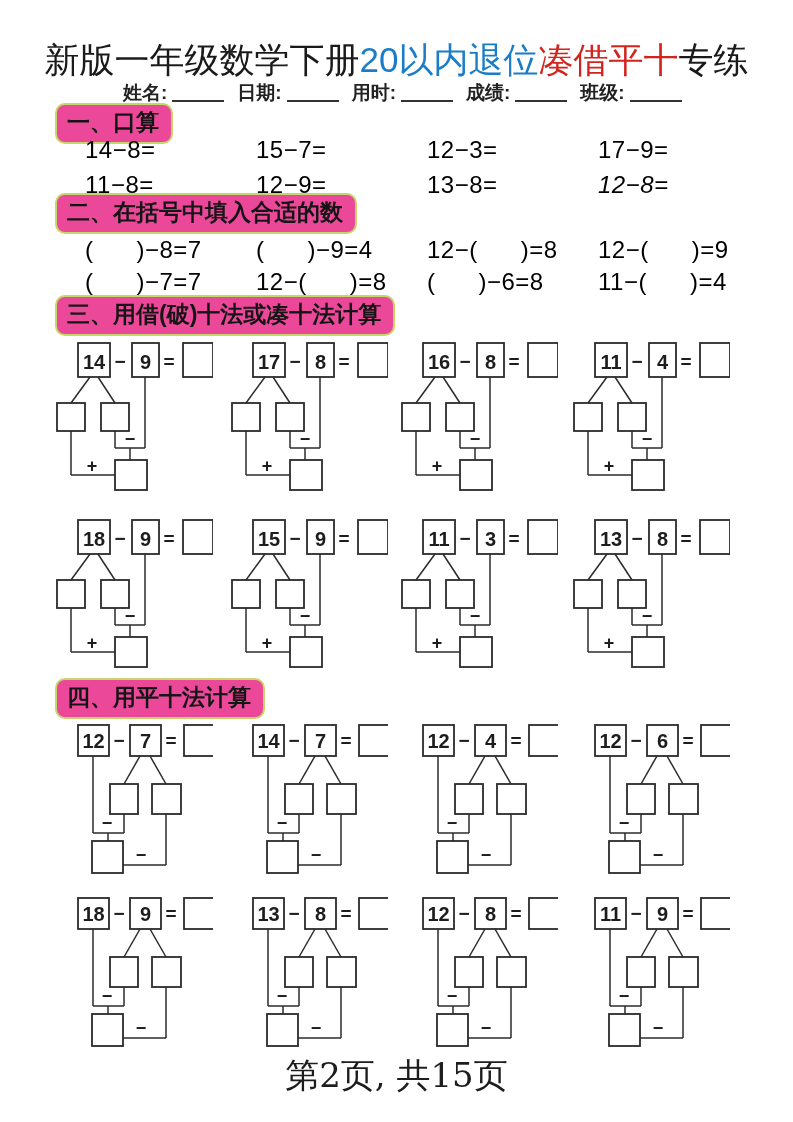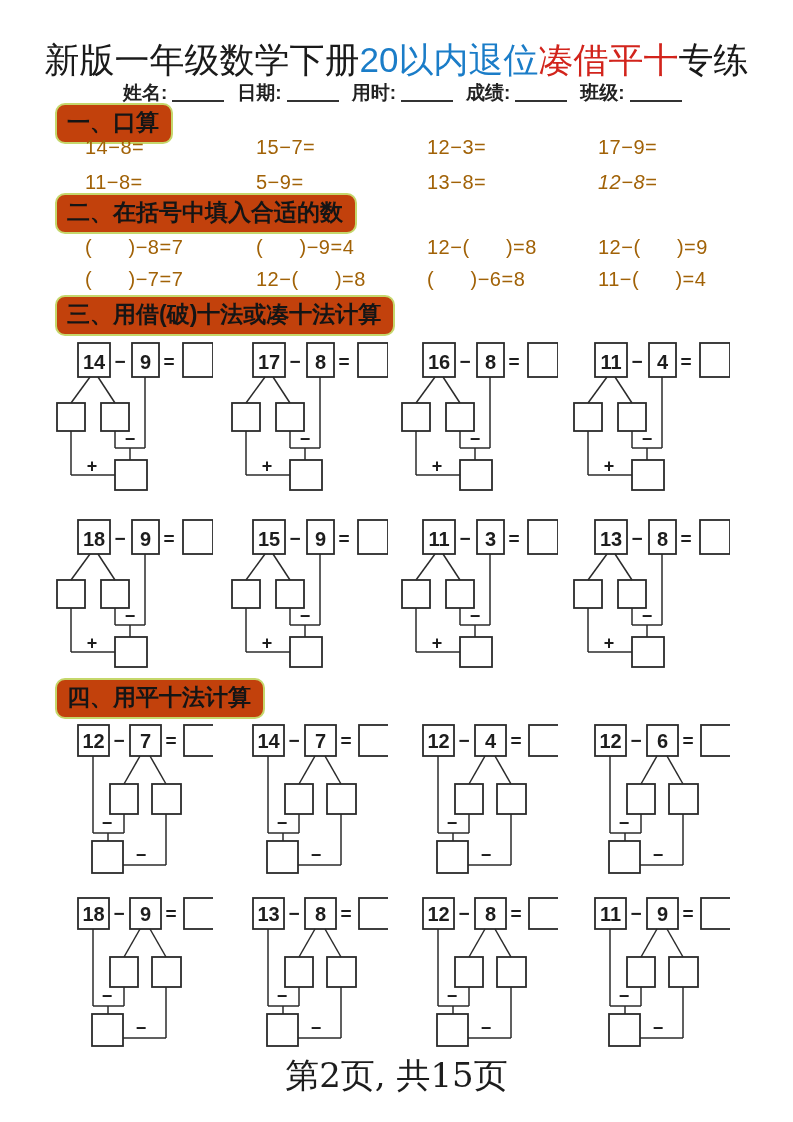--- a/index.html
+++ b/index.html
@@ -13,30 +13,30 @@
   }
   #meta{
     position:absolute;top:80px;left:123px;font-size:19px;font-weight:bold;
     white-space:nowrap;color:#222;
   }
   .blank{
     display:inline-block;width:52px;height:16px;border-bottom:2px solid #333;
     margin:0 13px 0 5px;vertical-align:-3px;
   }
   .sec-h{
-    position:absolute;left:55px;background:#c2410c;border:2px solid #c5d76b;
+    position:absolute;left:55px;background:#ec4899;border:2px solid #c5d76b;
     border-radius:10px;padding:2px 12px 4px 10px;font-size:23px;font-weight:bold;color:#151515;
     white-space:nowrap;
   }
   #s1h{top:103px}
   #s2h{top:193px}
   #s3h{top:295px}
   #s4h{top:678px}
   .math-item{
-    position:absolute;font-size:20px;color:#a16207;white-space:pre;letter-spacing:.5px;
+    position:absolute;font-size:24px;color:#000000;white-space:pre;letter-spacing:.5px;
   }
   .diagram{position:absolute;width:160px;height:152px;}
   .diagram svg{width:100%;height:100%;font-family:"Liberation Sans","DejaVu Sans",sans-serif;}
   .diagram rect{fill:none;stroke:#2b2b2b;stroke-width:1.8;}
   .diagram line{stroke:#2b2b2b;stroke-width:1.5;}
   .diagram text{fill:#1d1d1d;font-size:20px;font-weight:600;text-anchor:middle;}
   .diagram text.op{font-size:19px;font-weight:600;}
   .diagram text.op2{font-size:18px;font-weight:600;}
   #footer{
     position:absolute;top:1053px;left:0;width:100%;text-align:center;
@@ -50,21 +50,21 @@
   <h1 id="title"><span style="color: rgb(26, 26, 26);">新版一年级数学下册</span><span style="color: rgb(27, 125, 200);">20以内退位</span><span style="color: rgb(210, 36, 28);">凑借平十</span><span style="color: rgb(26, 26, 26);">专练</span></h1>
   <div id="meta"><span>姓名:</span><span class="blank"></span><span>日期:</span><span class="blank"></span><span>用时:</span><span class="blank"></span><span>成绩:</span><span class="blank"></span><span>班级:</span><span class="blank"></span></div>
 
   <div class="sec-h" id="s1h">一、口算</div>
   <div id="s1-grid">
       <span class="math-item" style="left: 85px; top: 136px;">14−8=</span>
       <span class="math-item" style="left: 256px; top: 136px;">15−7=</span>
       <span class="math-item" style="left: 427px; top: 136px;">12−3=</span>
       <span class="math-item" style="left: 598px; top: 136px;">17−9=</span>
       <span class="math-item" style="left: 85px; top: 171px;">11−8=</span>
-      <span class="math-item" style="left: 256px; top: 171px;">5−9=</span>
+      <span class="math-item" style="left: 256px; top: 171px;">12−9=</span>
       <span class="math-item" style="left: 427px; top: 171px;">13−8=</span>
       <span class="math-item" style="left: 598px; top: 171px; font-style: italic;">12−8=</span>
     </div>
 
   <div class="sec-h" id="s2h">二、在括号中填入合适的数</div>
   <div id="s2-grid">
       <span class="math-item" style="left: 85px; top: 236px;">(      )−8=7</span>
       <span class="math-item" style="left: 256px; top: 236px;">(      )−9=4</span>
       <span class="math-item" style="left: 427px; top: 236px;">12−(      )=8</span>
       <span class="math-item" style="left: 598px; top: 236px;">12−(      )=9</span>

